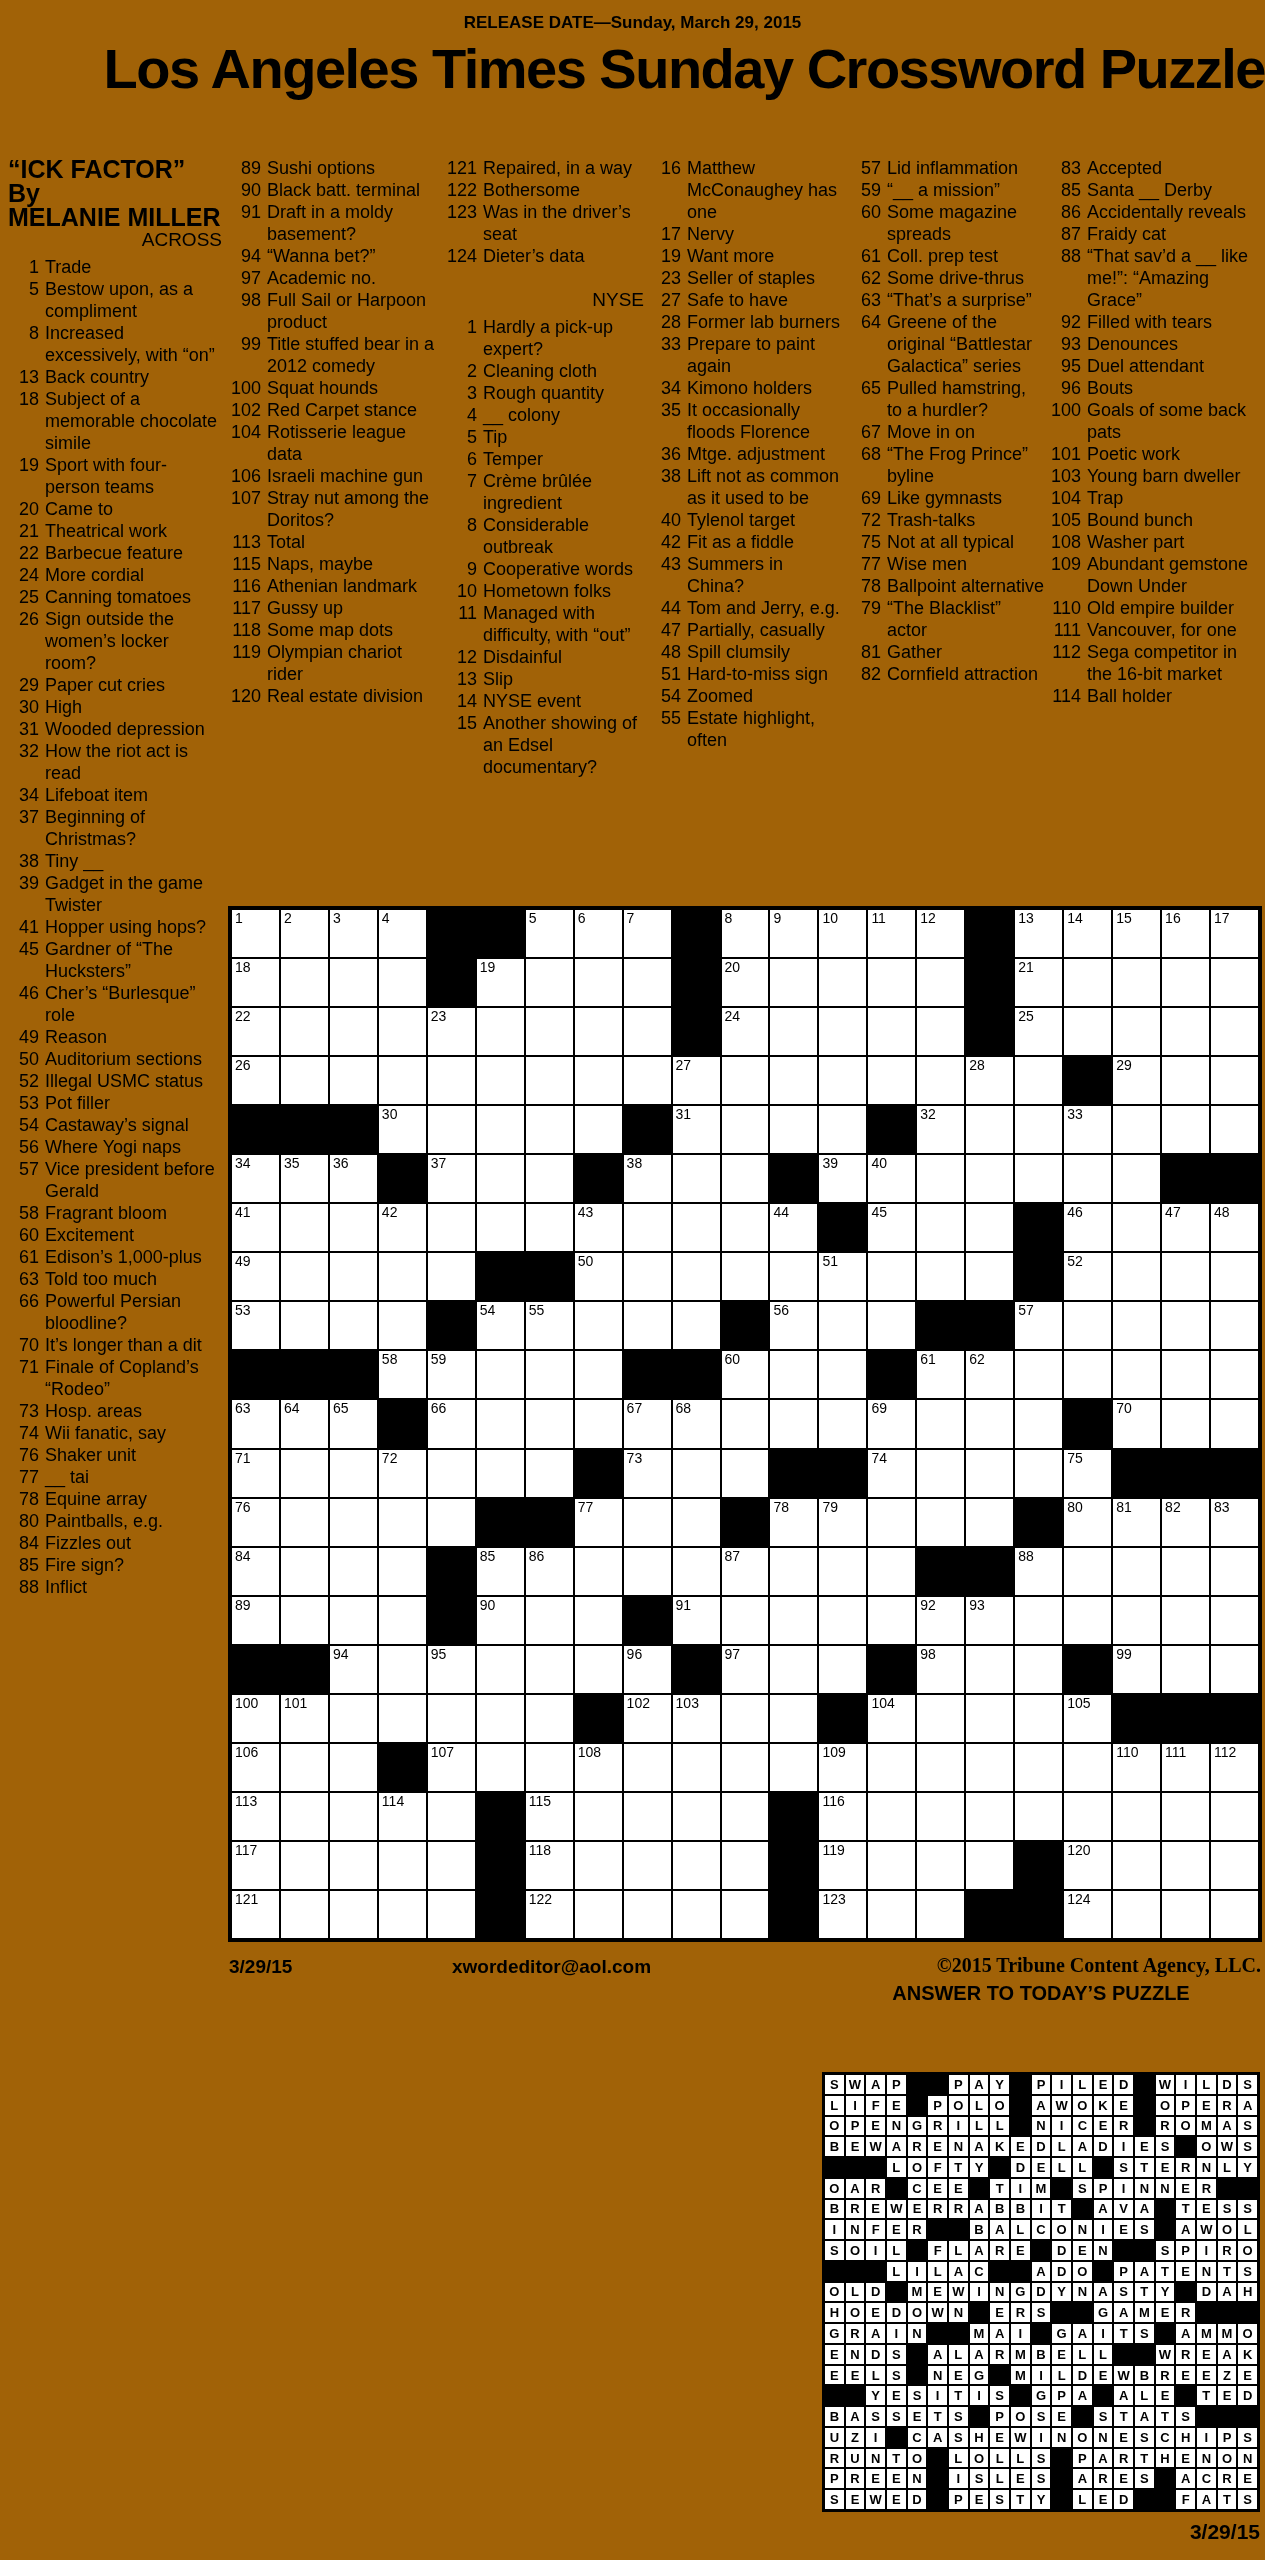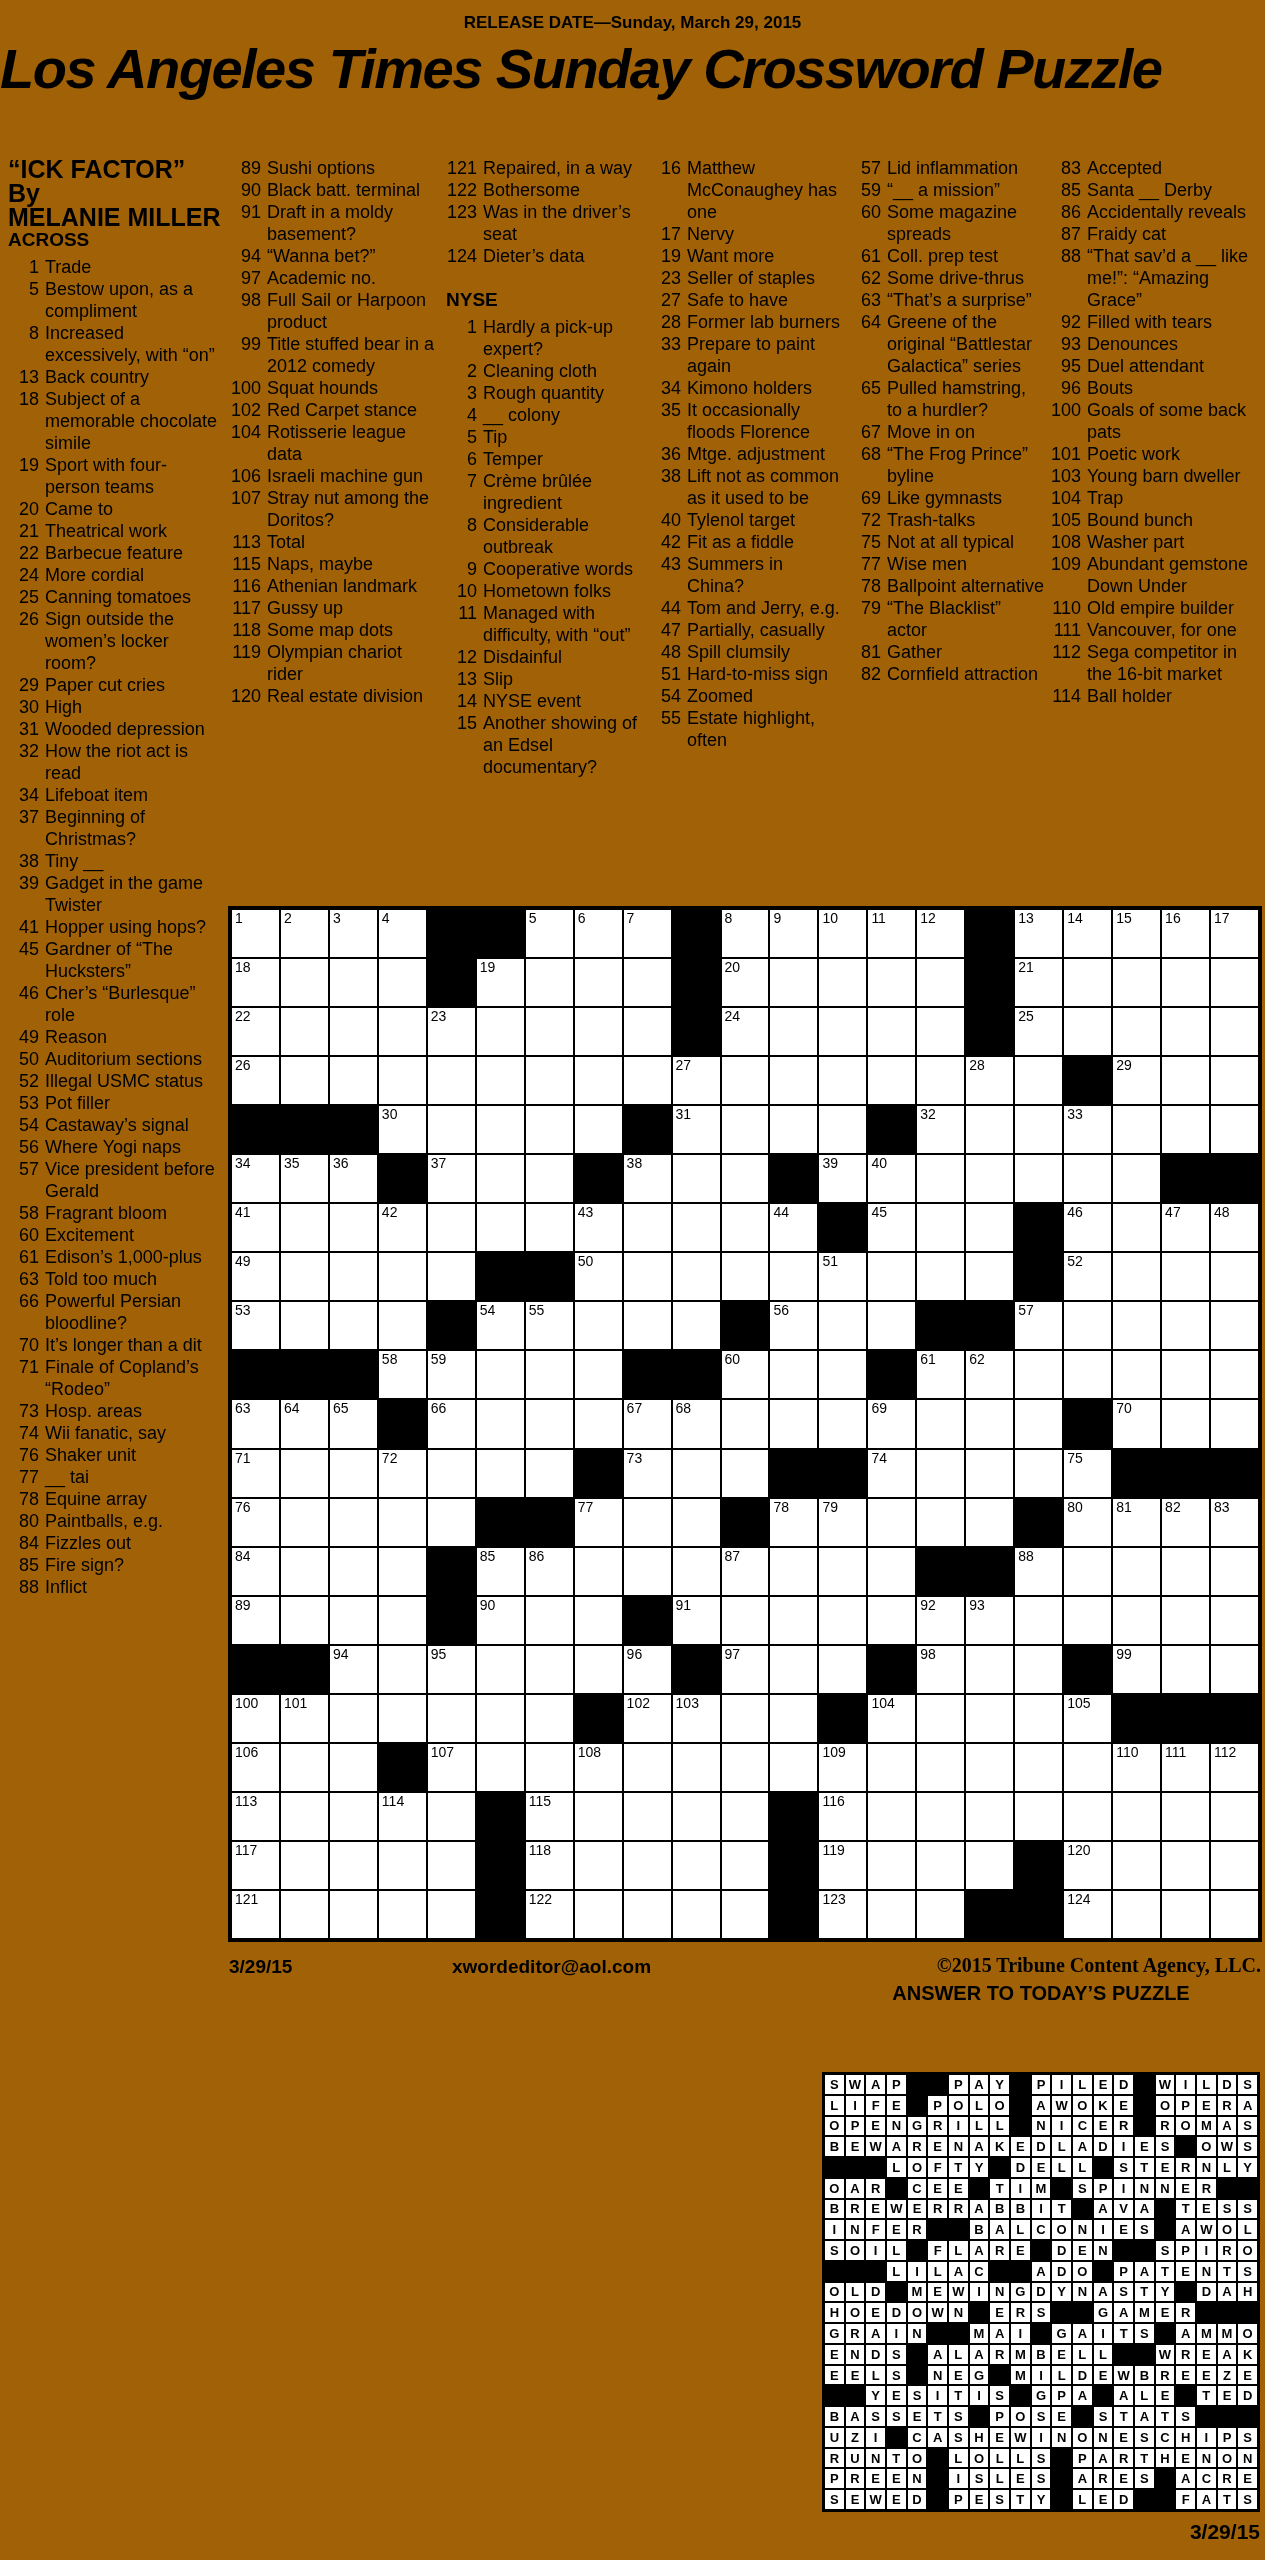--- a/index.html
+++ b/index.html
@@ -1,31 +1,31 @@
 <!DOCTYPE html>
 <html><head>
 <meta charset="utf-8">
 <style>
   html,body{margin:0;padding:0;background:#fff;}
   .page{position:relative;width:1265px;height:2560px;background:#a16207;font-family:"Liberation Sans",sans-serif;color:#000;overflow:hidden;}
 
   .release{position:absolute;top:13px;left:0;width:100%;text-align:center;font-size:17px;font-weight:bold;}
-  .title{position:absolute;top:36px;left:0;width:100%;margin:0;text-align:left;font-size:56px;font-weight:bold;letter-spacing:-1.5px;font-style:italic;}
+  .title{position:absolute;top:36px;left:0;width:100%;margin:0;text-align:right;font-size:56px;font-weight:bold;letter-spacing:-1.5px;}
   .subtitle{position:absolute;top:112px;left:0;width:100%;text-align:center;font-family:"Liberation Serif",serif;font-size:27px;}
 
   .clue-col{position:absolute;top:157px;font-size:18px;line-height:22px;}
   #col1{left:8px;width:214px;}
   #col2{left:230px;width:206px;}
   #col3{left:446px;width:198px;}
   #col4{left:650px;width:195px;}
   #col5{left:850px;width:195px;}
   #col6{left:1050px;width:212px;}
 
   .byline{font-weight:bold;font-size:25px;line-height:24px;}
-  .section-head{font-weight:bold;font-size:19px;text-align:left;margin:0 0 5px 0;}
+  .section-head{font-weight:normal;font-size:19px;text-align:right;margin:0 0 5px 0;}
   #col3 .section-head{margin-top:22px;}
 
   .clue{display:flex;}
   .cnum{flex:0 0 37px;text-align:right;padding-right:6px;box-sizing:border-box;}
   .ctext{flex:1;}
 
   #grid{position:absolute;left:228px;top:906px;width:1034px;height:1036px;display:grid;
         grid-template-columns:repeat(21,1fr);grid-template-rows:repeat(21,1fr);
         border:3px solid #000;box-sizing:border-box;background:#fff;}
   .gcell{position:relative;border:1px solid #000;background:#fff;box-sizing:border-box;}

